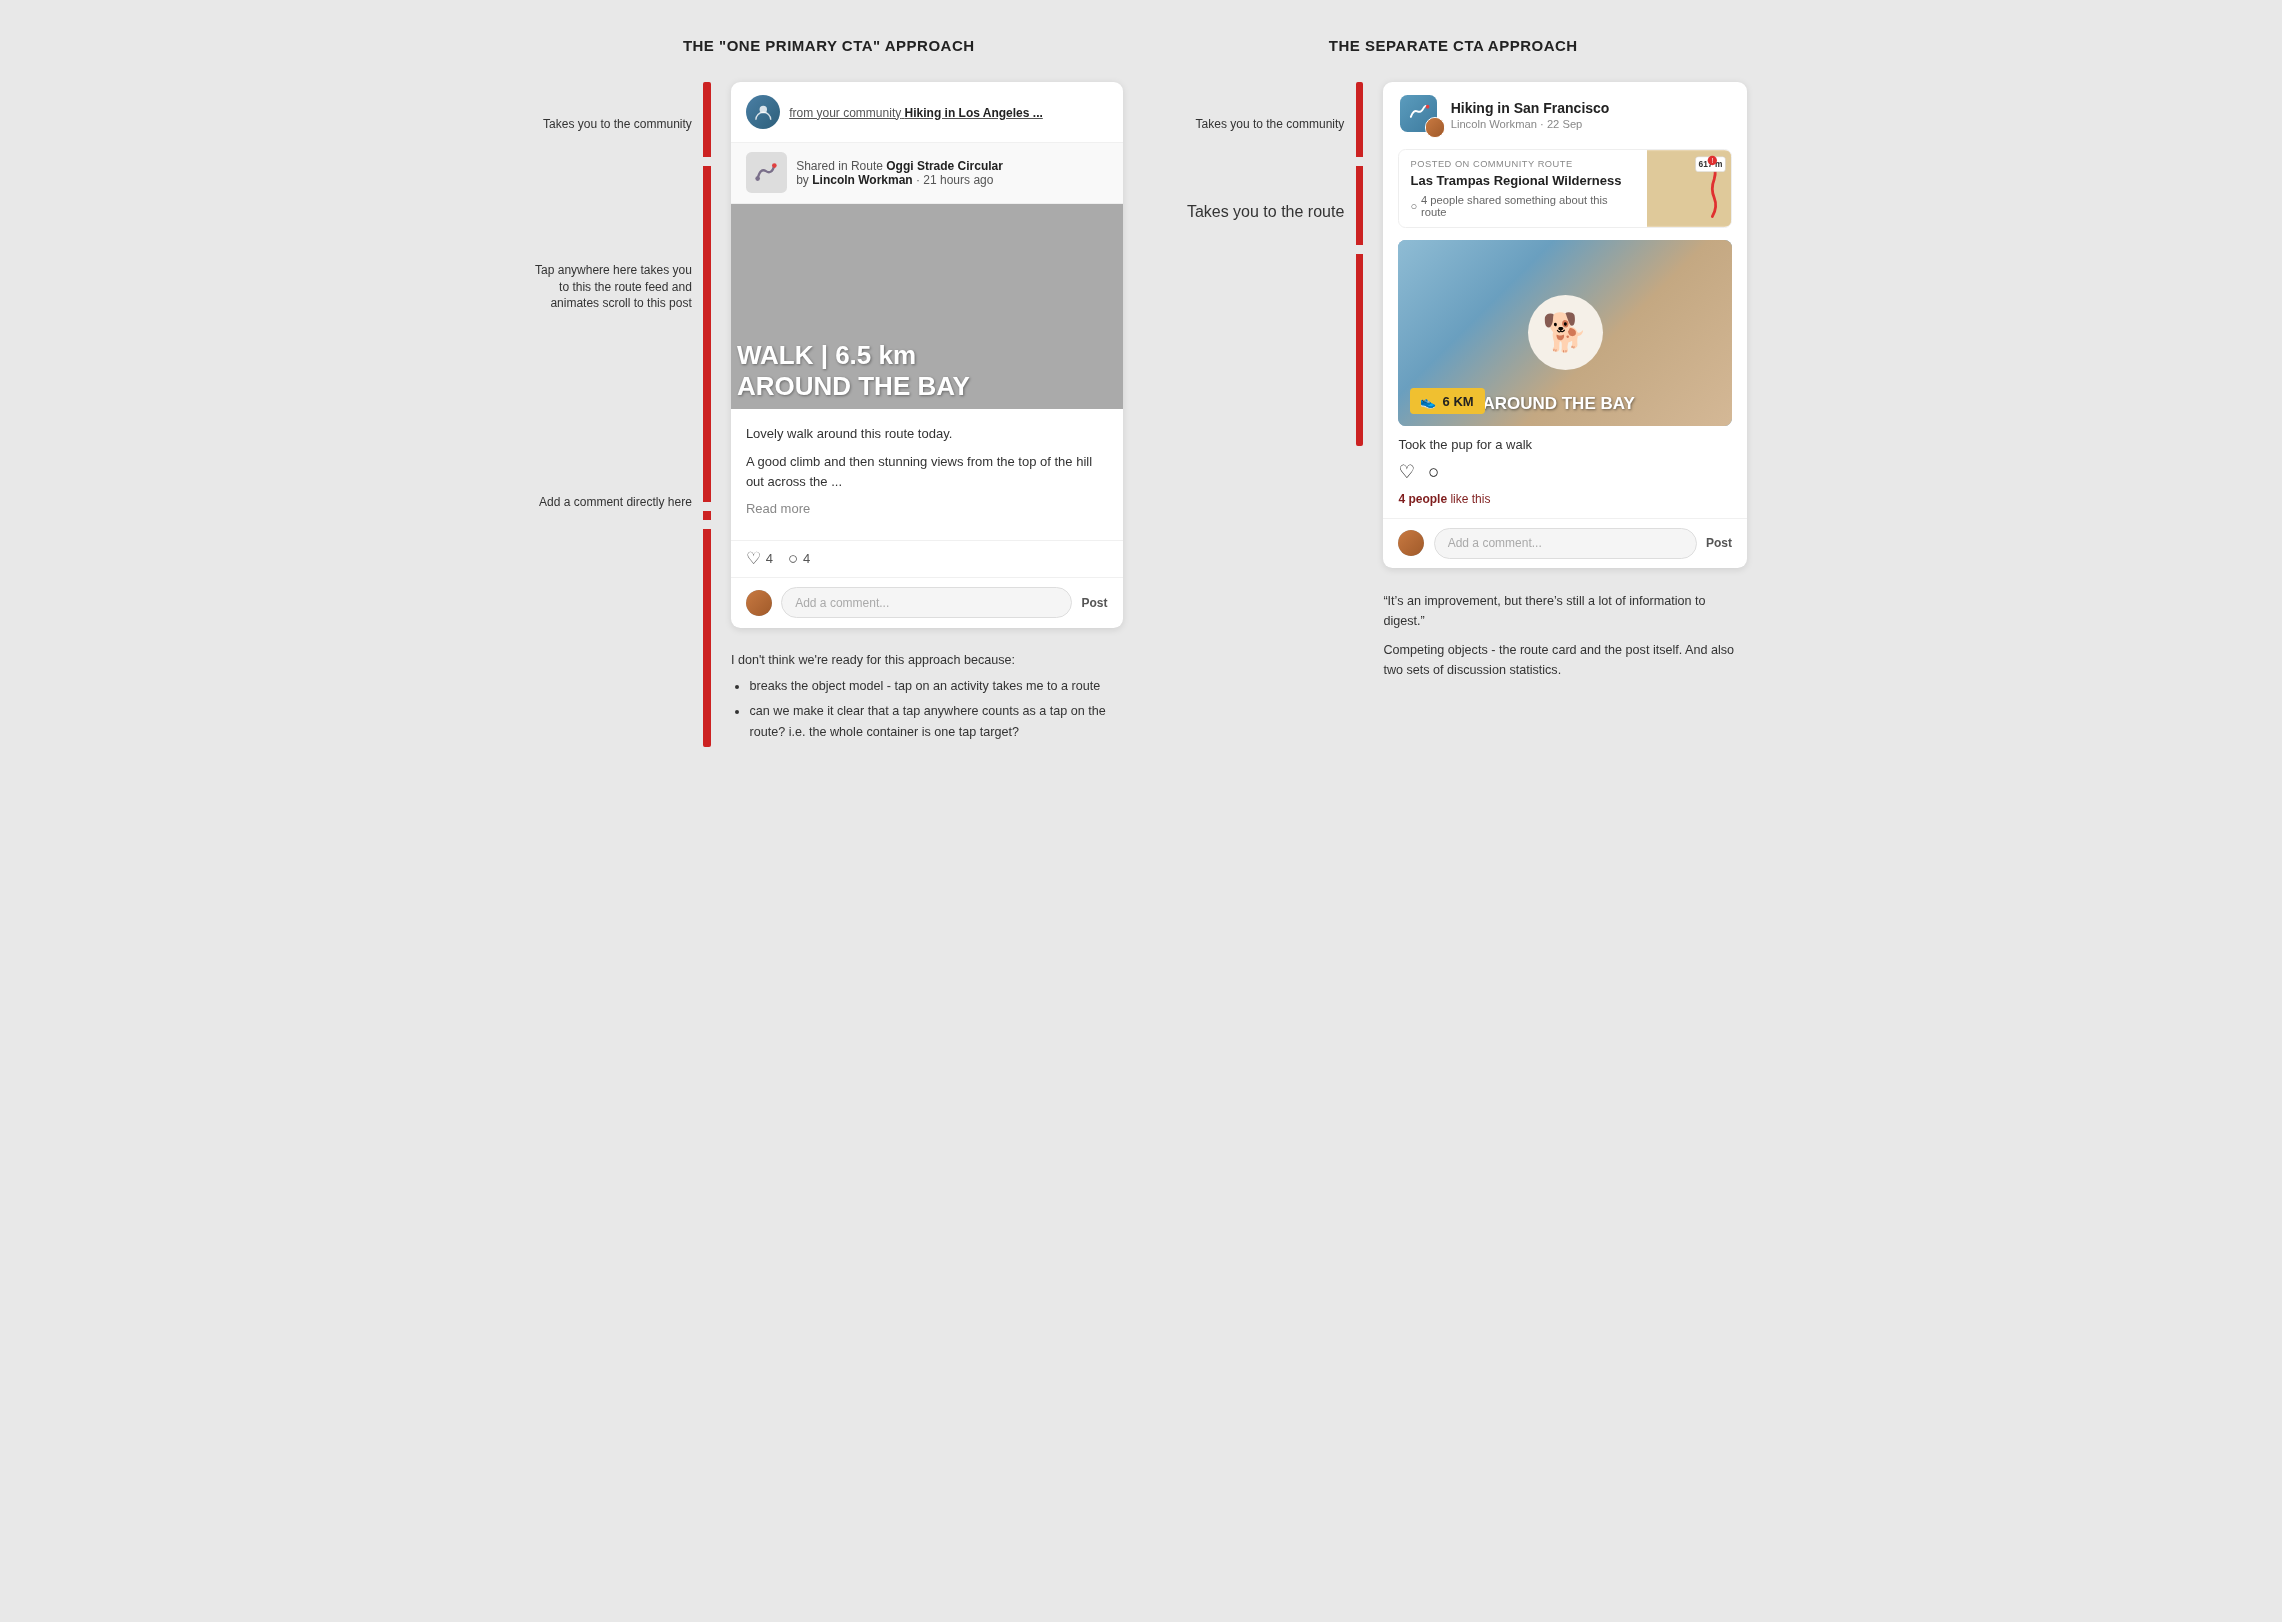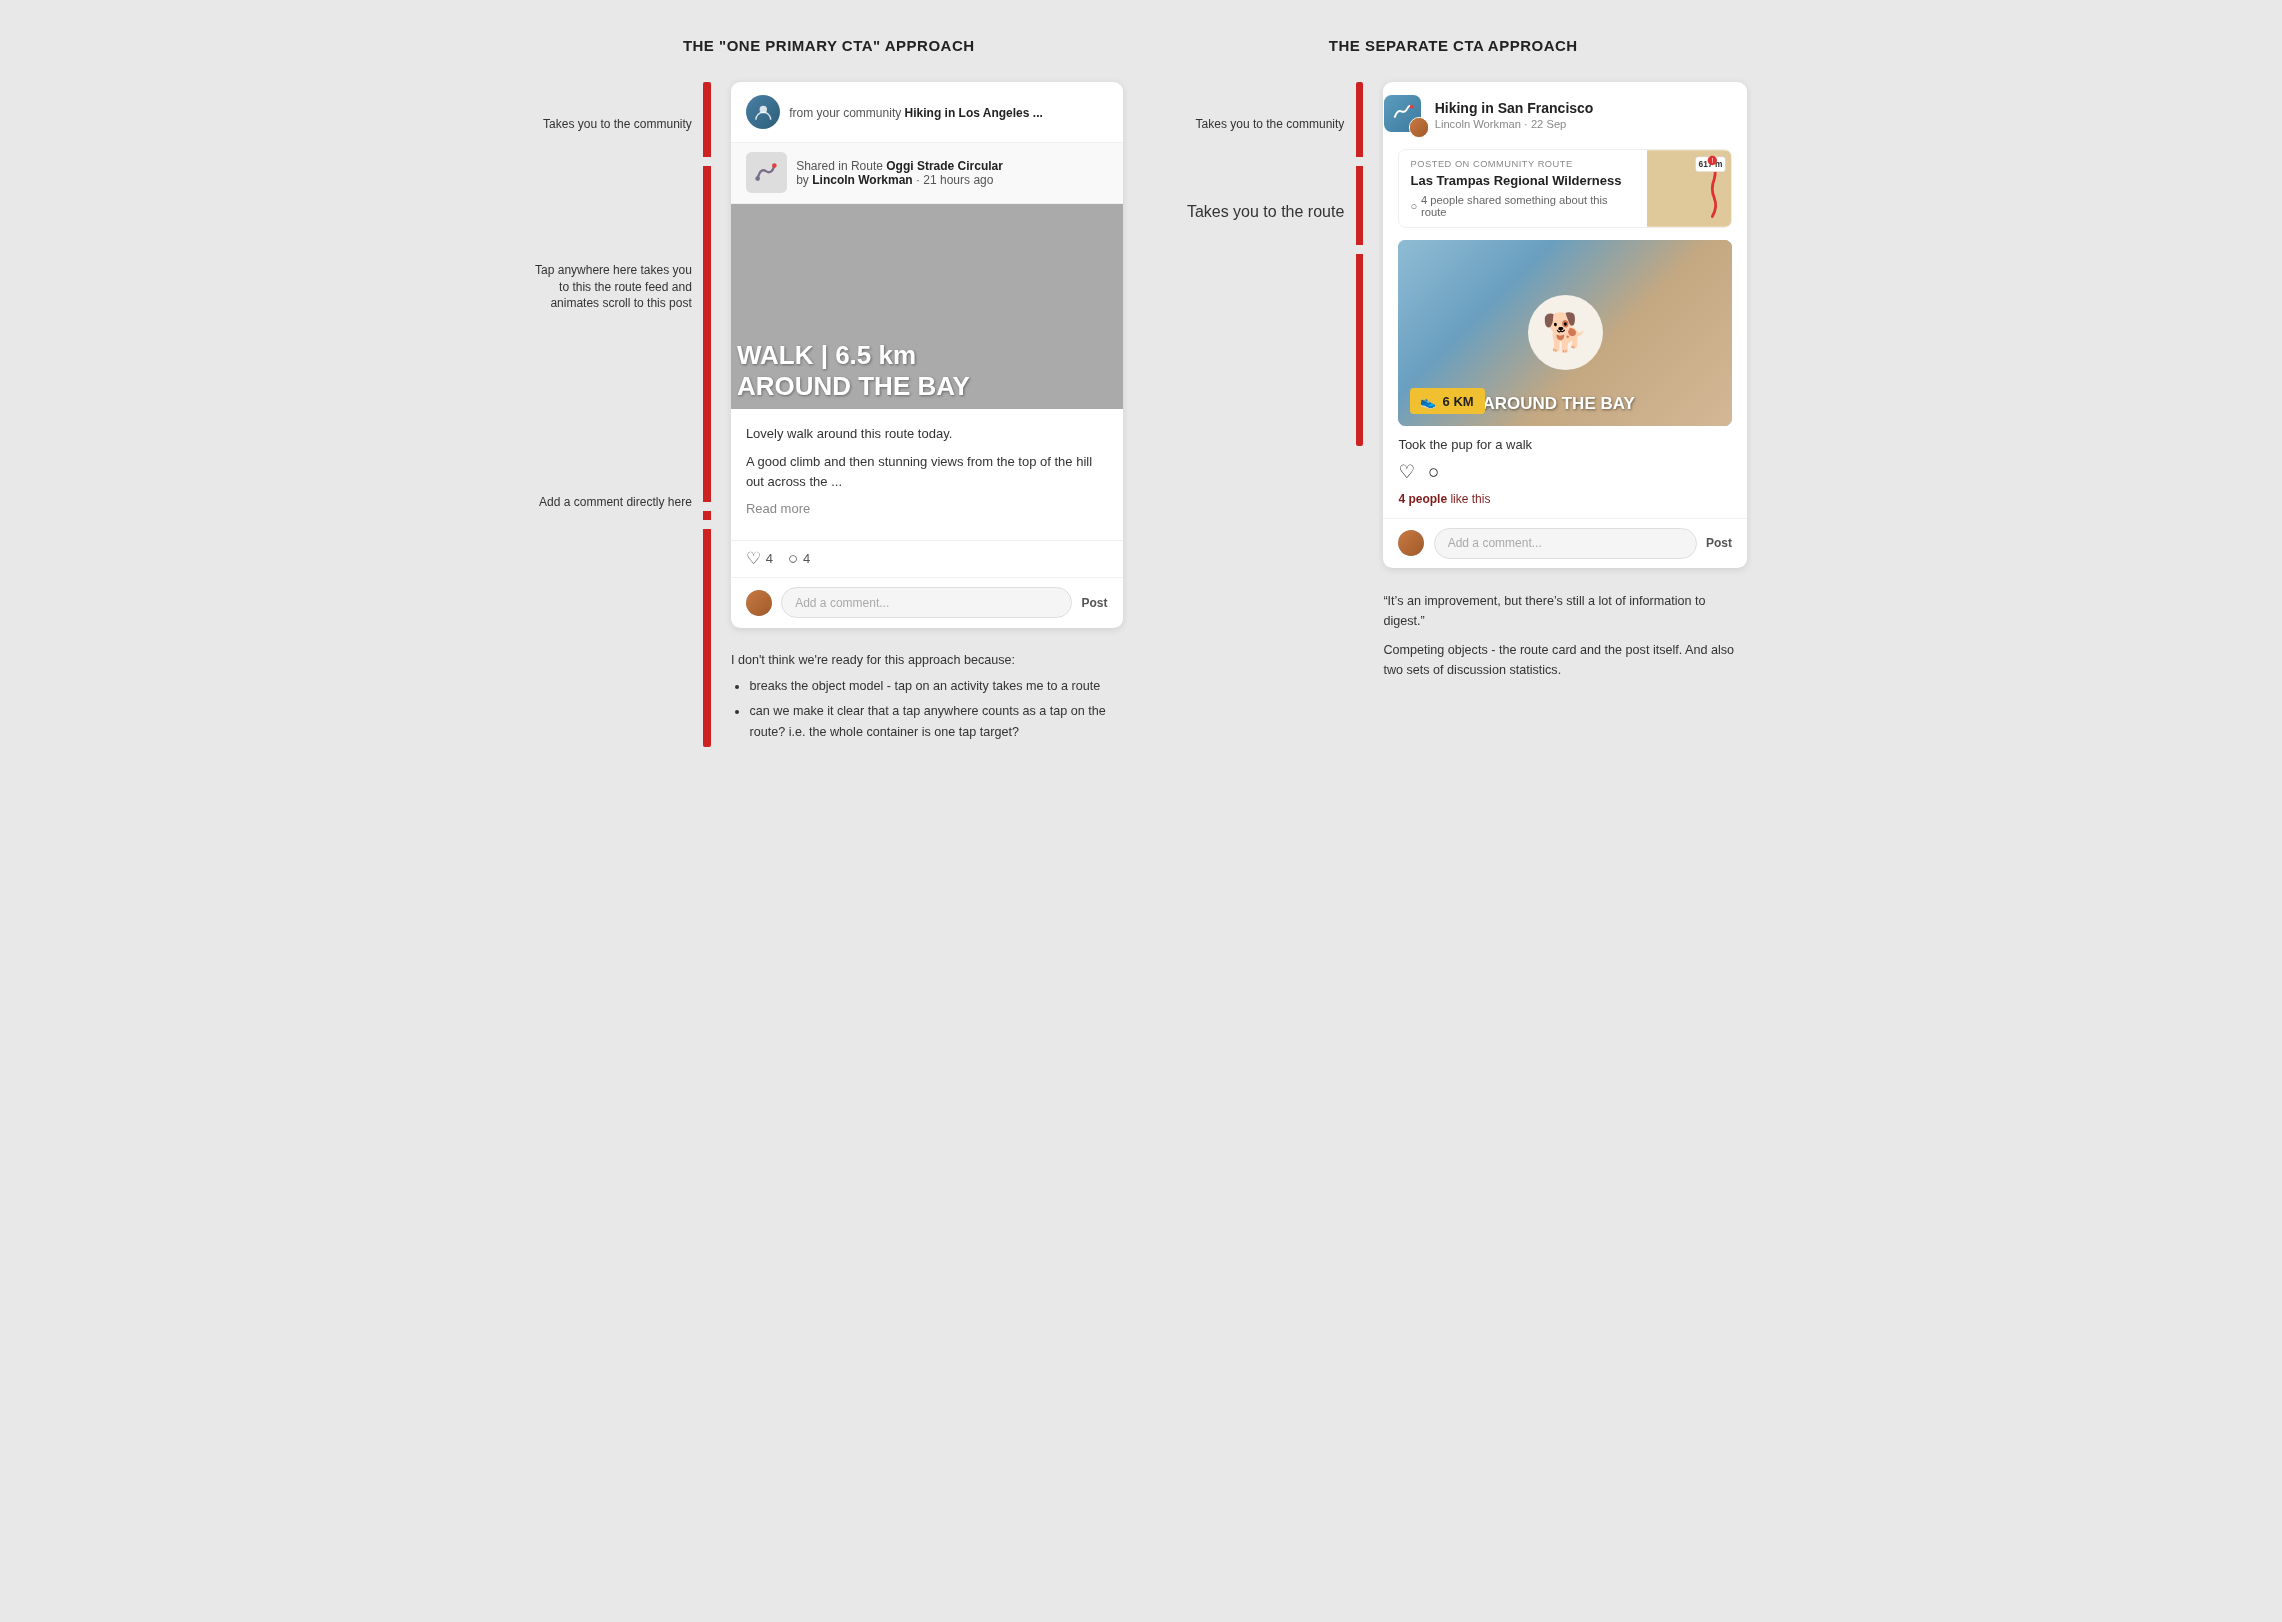--- a/index.html
+++ b/index.html
@@ -55,20 +55,21 @@
       background: #aaa;
       flex-shrink: 0;
       overflow: hidden;
       display: flex;
       align-items: center;
       justify-content: center;
     }
     .community-label {
       font-size: 12px;
       color: #555;
+      text-decoration: underline;
     }
     .community-label strong {
       color: #222;
     }
     
     .shared-route-bar {
       display: flex;
       align-items: center;
       padding: 9.3px 15px;
       gap: 9.3px;
@@ -183,21 +184,21 @@
     
     .right-card {
       background: #fff;
       border-radius: 9.3px;
       overflow: hidden;
       box-shadow: 0 1.9px 7.5px rgba(0,0,0,0.1);
     }
     .right-card-header {
       display: flex;
       align-items: center;
-      padding: 13px 1px;
+      padding: 13px 17px;
       gap: 9.3px;
     }
     .avatar-stack {
       position: relative;
       width: 41px;
       height: 41px;
     }
     .avatar-main {
       width: 37px;
       height: 37px;

